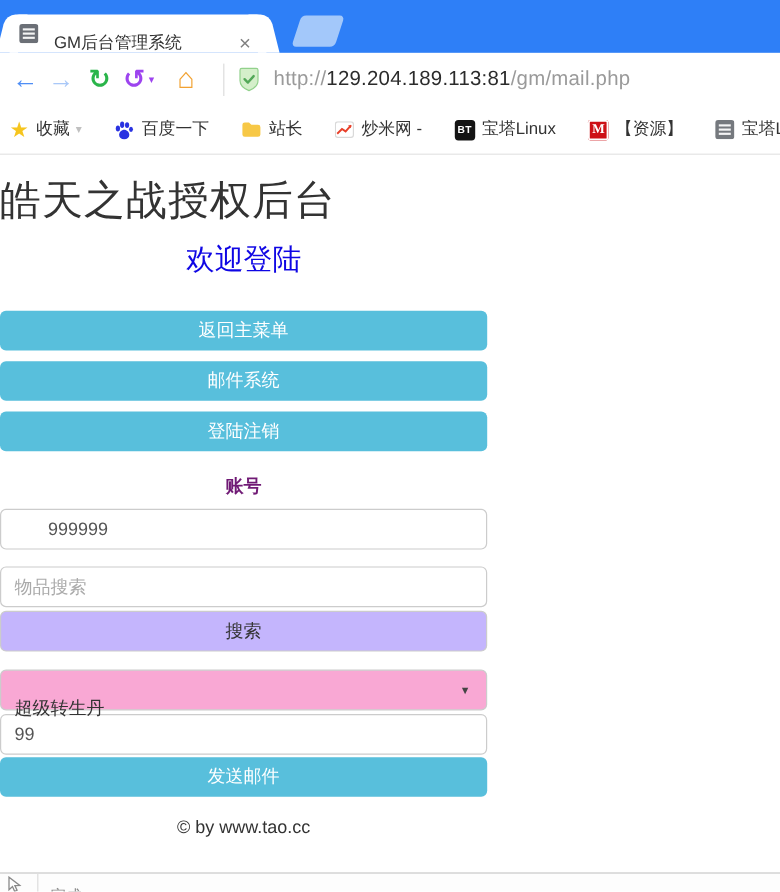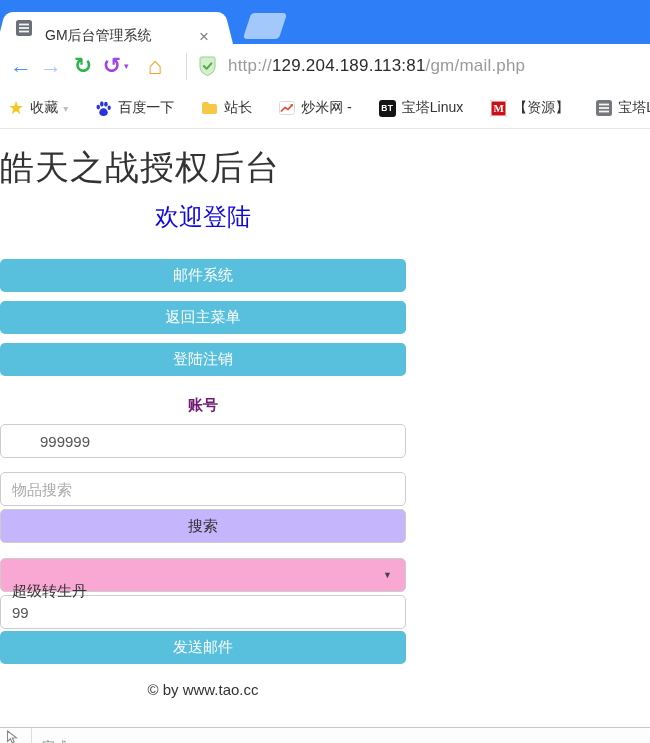--- a/index.html
+++ b/index.html
@@ -193,22 +193,22 @@
     <span class="bm-label">宝塔Li</span>
   </span>
 </div>
 
 <div class="page">
   <div class="col">
     <h1 class="page-title">皓天之战授权后台</h1>
     <a class="welcome">欢迎登陆</a>
 
     <div class="nav-group">
+      <button class="btn-info">返回主菜单</button>
       <button class="btn-info">邮件系统</button>
-      <button class="btn-info">返回主菜单</button>
       <button class="btn-info">登陆注销</button>
     </div>
 
     <div class="account-label">账号</div>
     <input class="text-input mb14" value="999999" style="">
 
     <input class="text-input mb3" placeholder="物品搜索" style="">
     <button class="btn-search">搜索</button>
 
     <div class="select-box">

